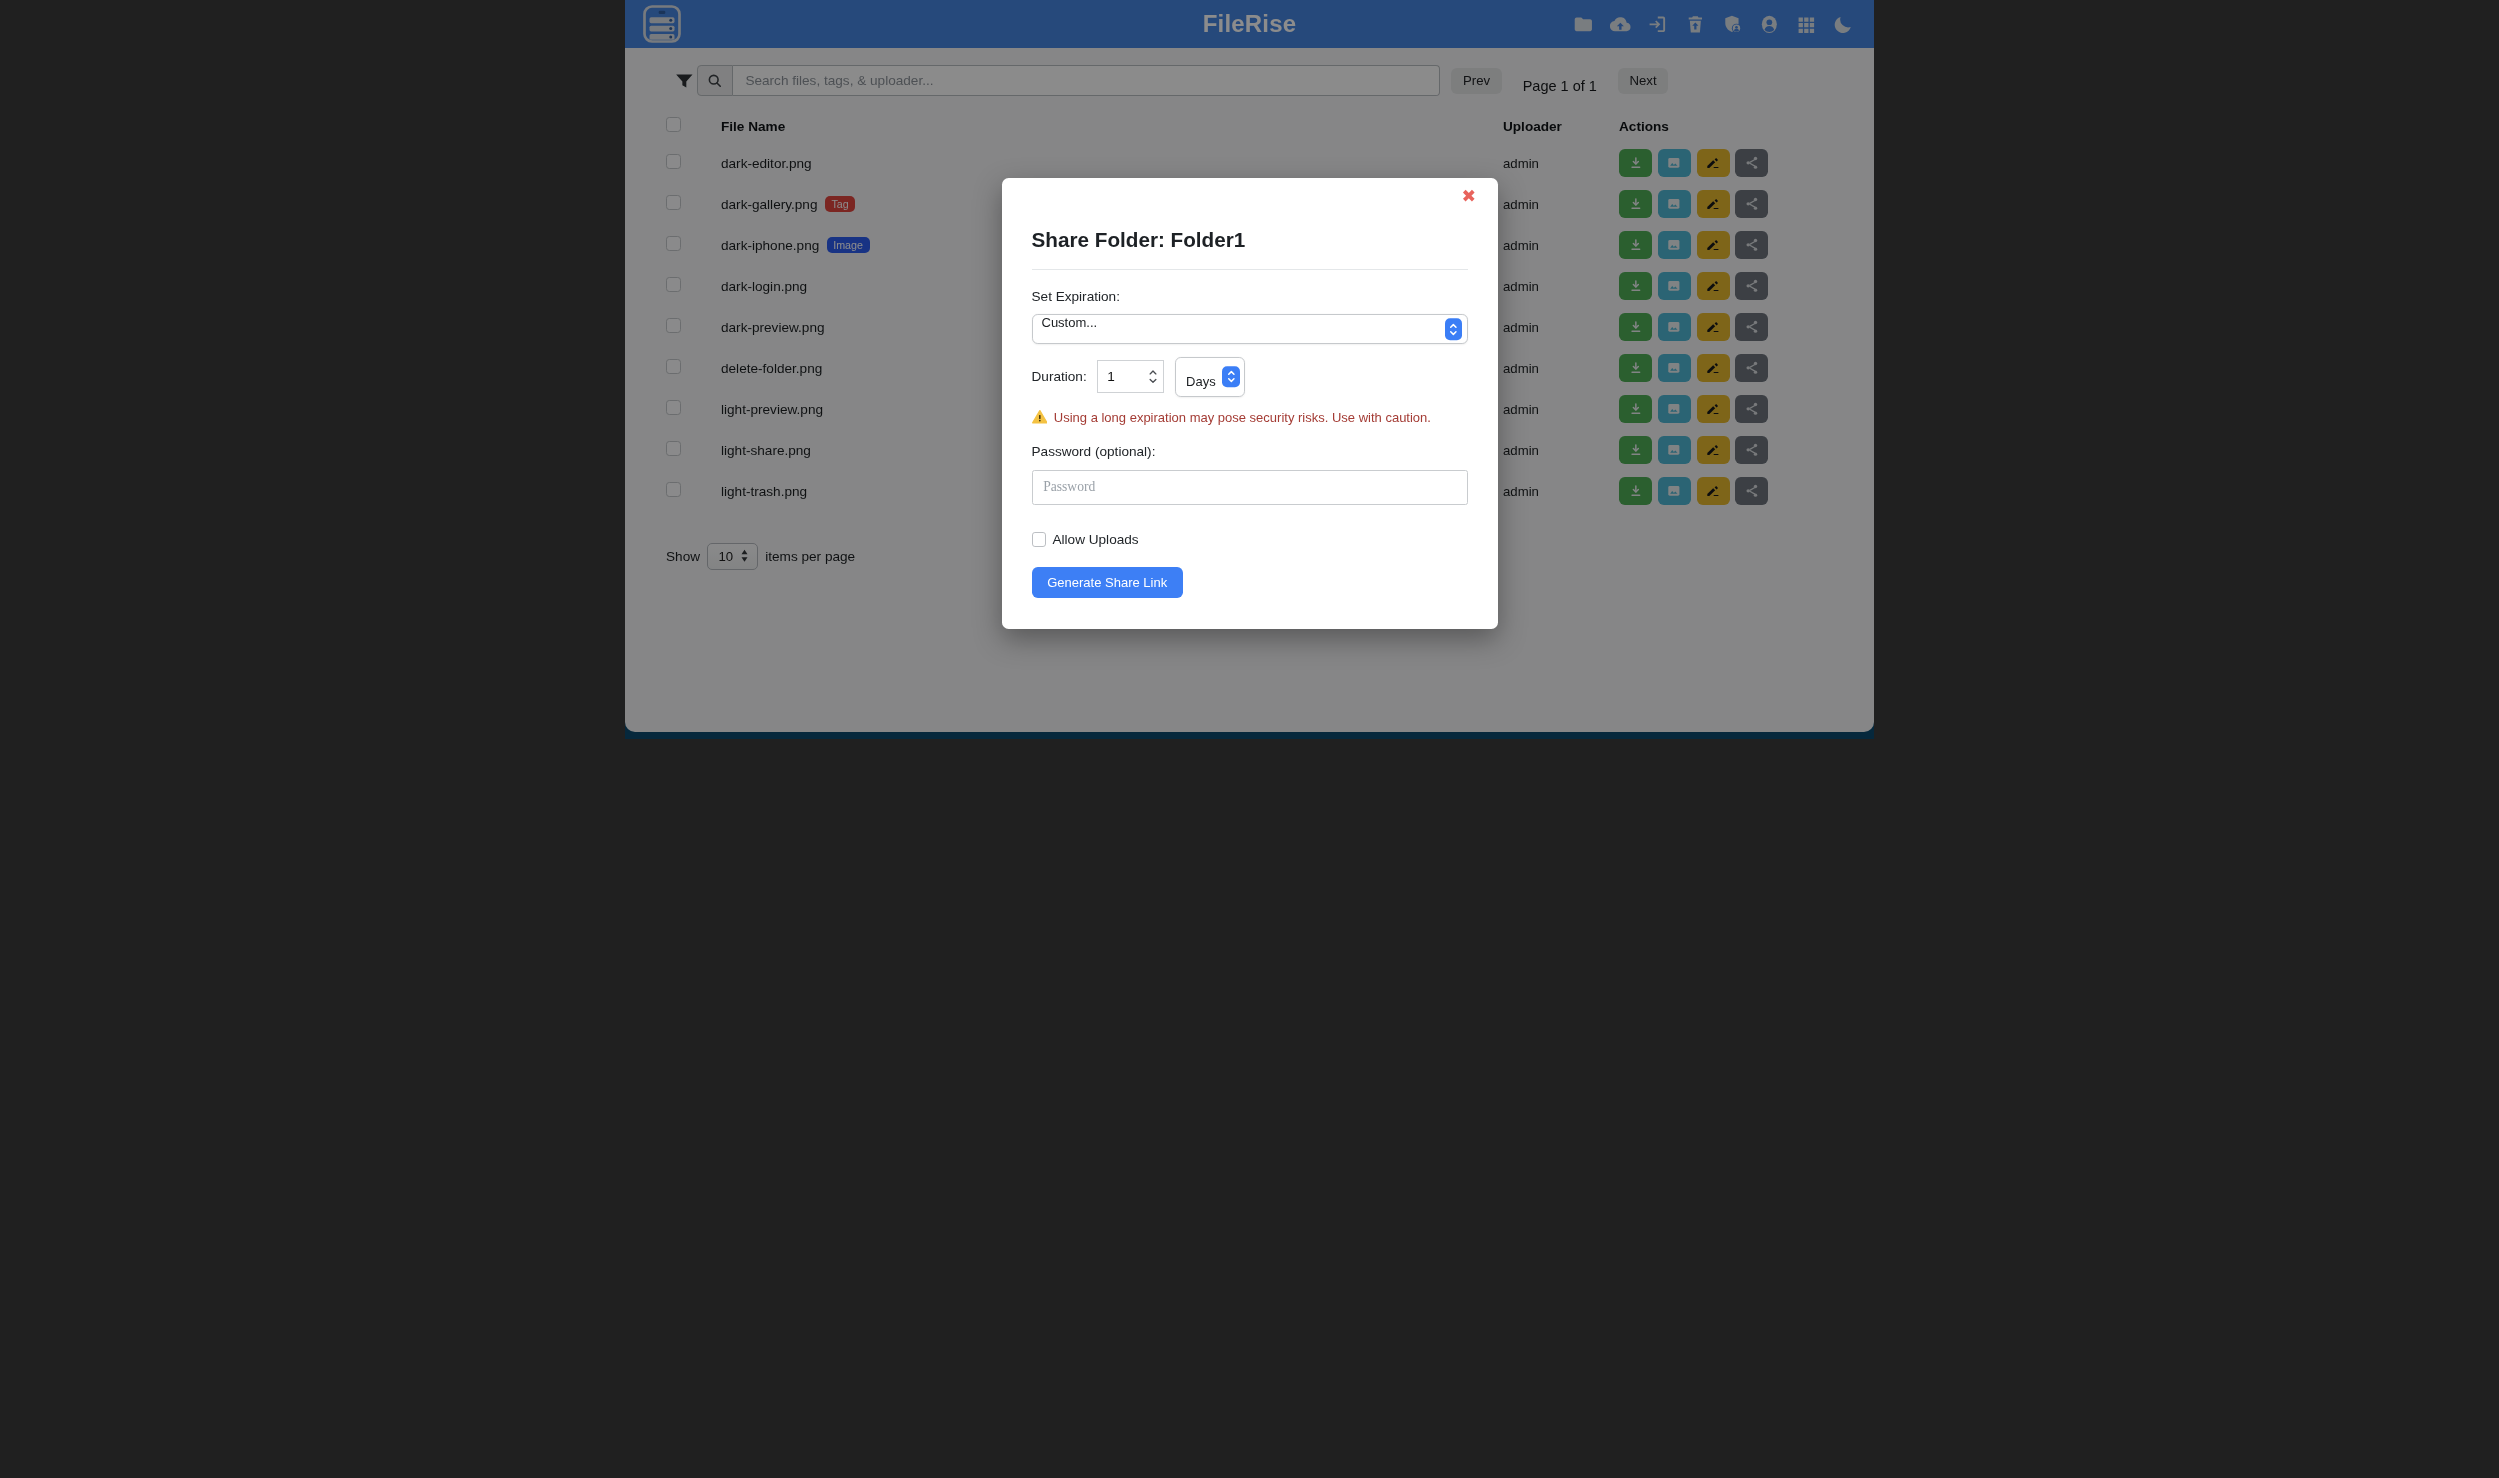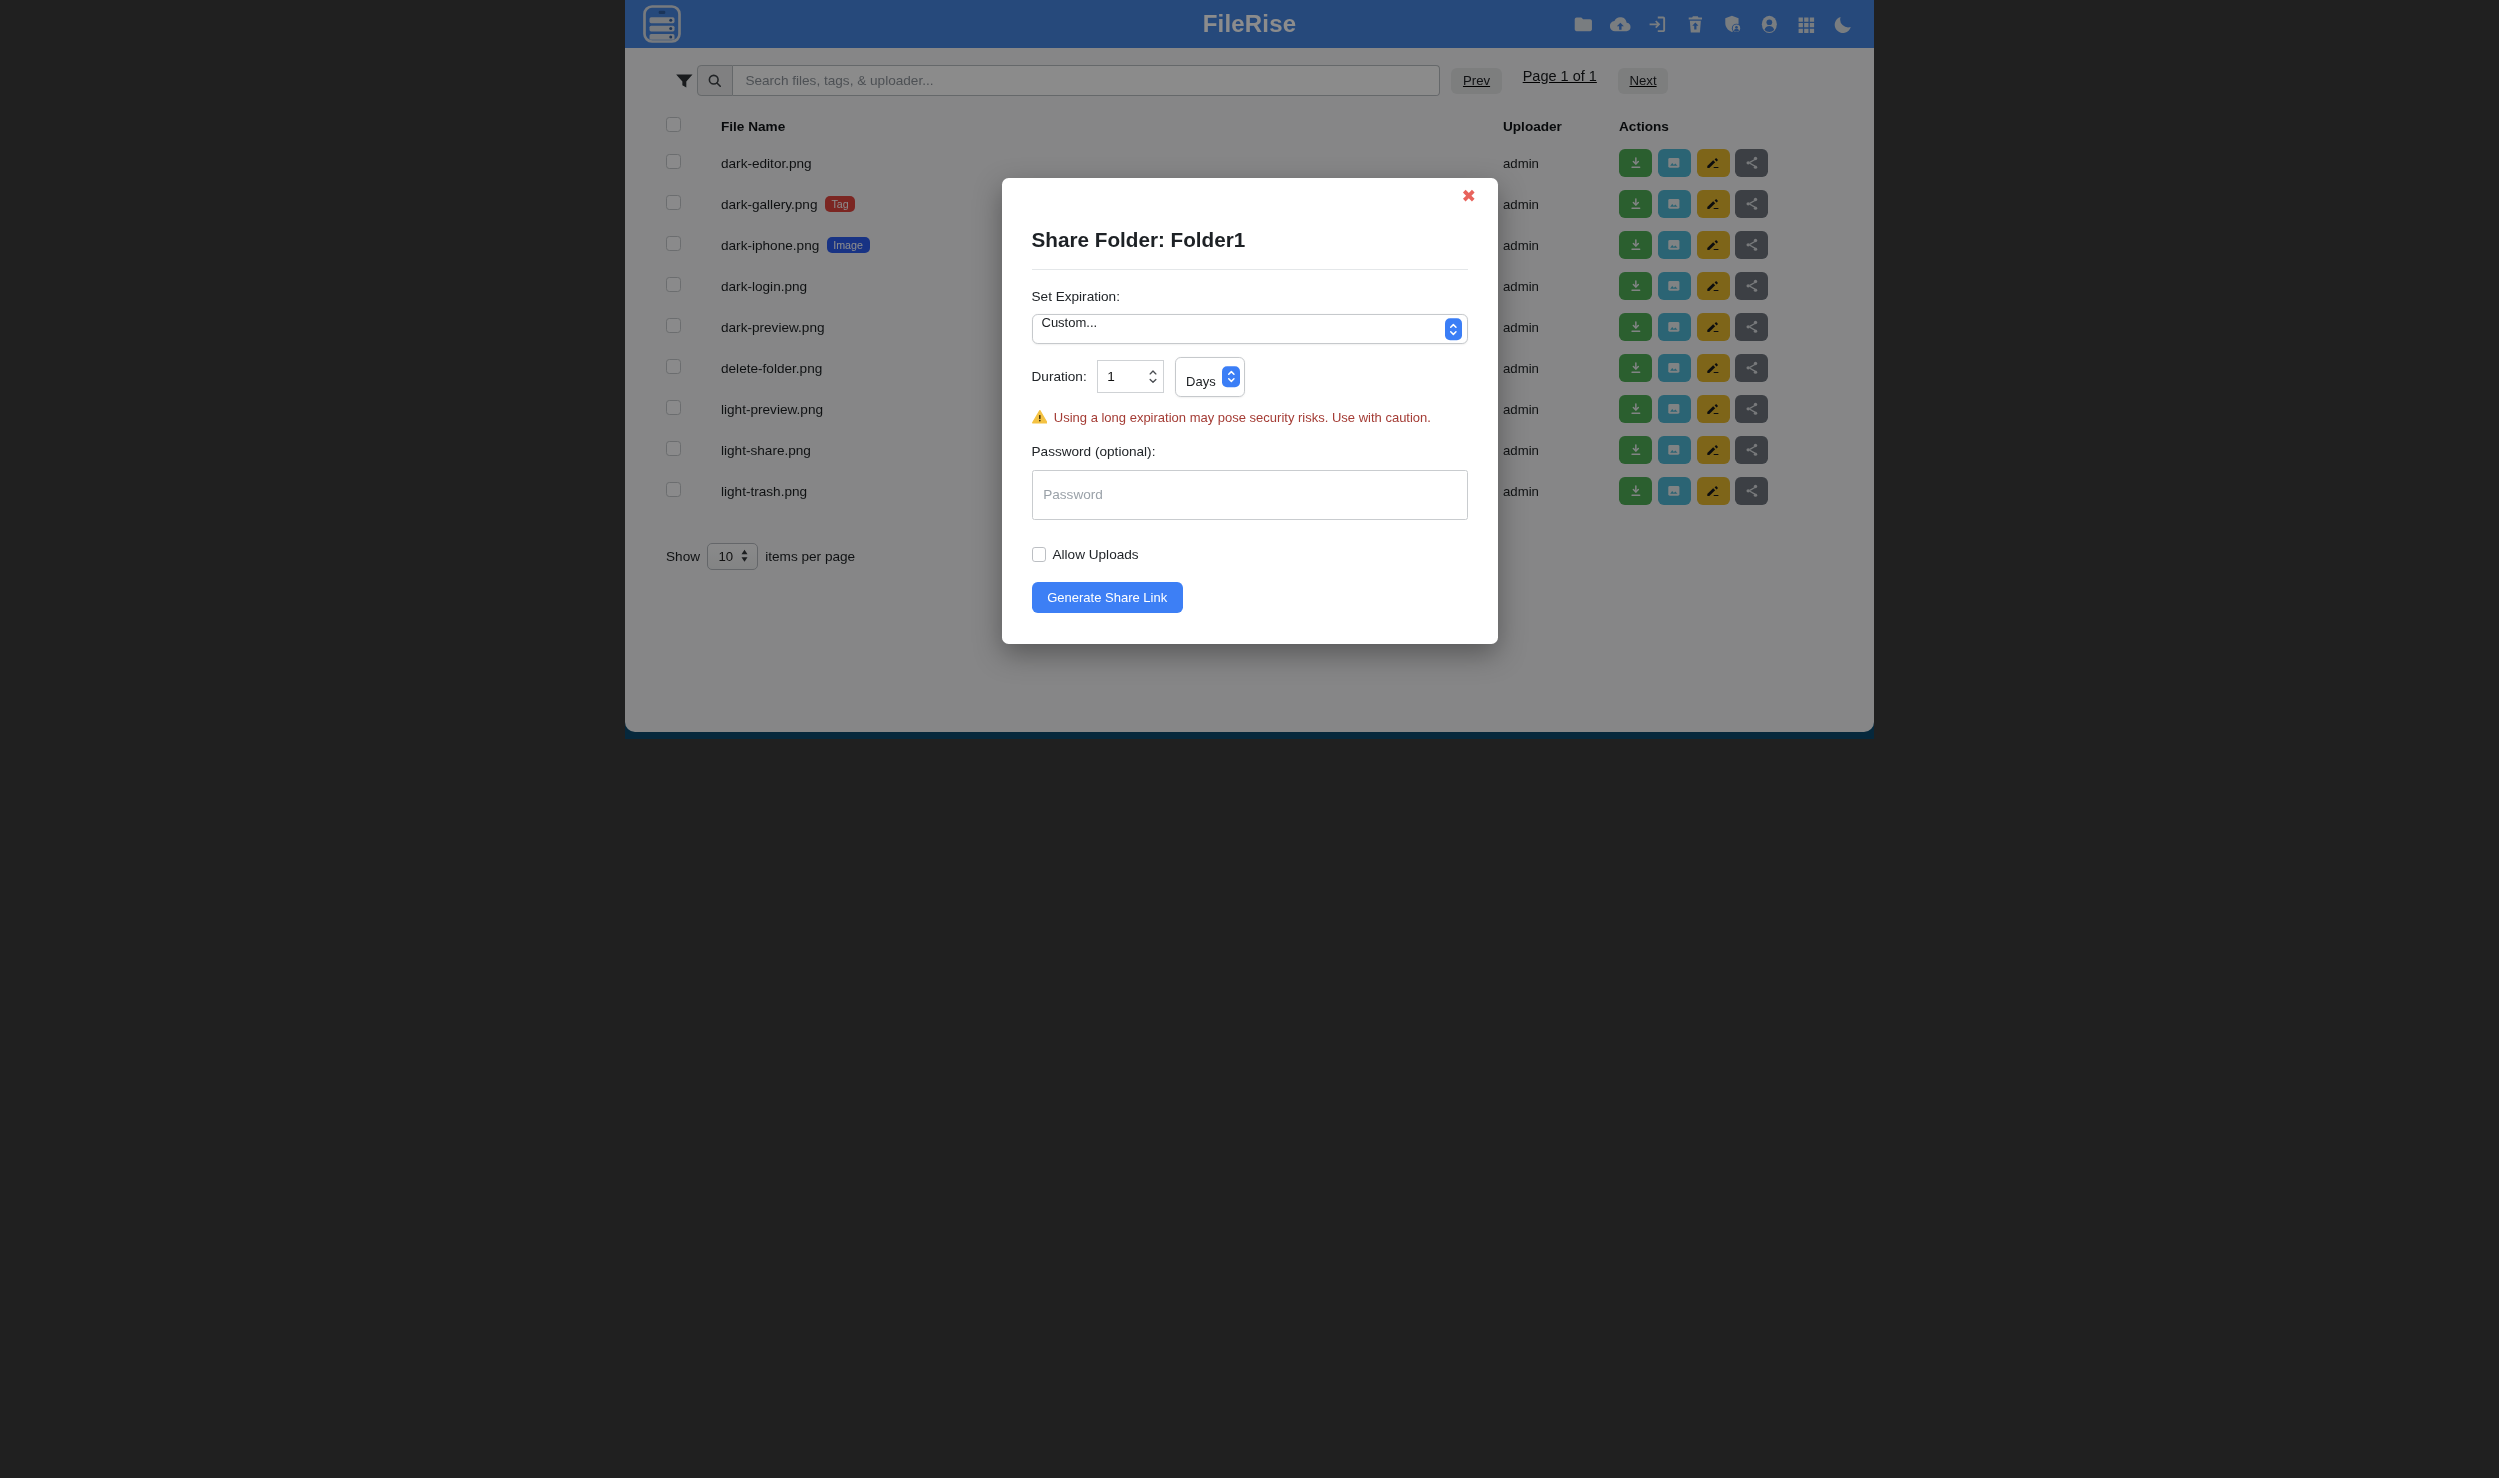--- a/index.html
+++ b/index.html
@@ -26,21 +26,21 @@
   .totals{margin-left:auto;margin-right:36px;font-size:13px;color:#17191c;}
   .totals b{font-weight:700;} .totals .sep{margin:0 5.8px;color:#333;}
 
   .searchrow{display:flex;align-items:center;margin-top:17.4px;height:31px;}
   .funnel{width:20.7px;height:20.7px;margin-left:8.3px;cursor:pointer;flex:0 0 auto;}
   .sgroup{display:flex;margin-left:2px;height:31px;flex:0 0 auto;}
   .sbtn{width:34px;border:0.8px solid #b9bdc1;background:#e9eaeb;border-radius:4.1px 0 0 4.1px;display:flex;align-items:center;justify-content:center;cursor:pointer;}
   .sinput{width:681px;border:0.8px solid #b9bdc1;border-left:none;border-radius:0 4.1px 4.1px 0;background:#fdfdfd;
           font-size:13.6px;padding:0 12.4px;color:#222;font-family:inherit;outline:none;}
   .sinput::placeholder{color:#8d939a;}
-  .pager{display:flex;align-items:flex-start;margin-left:11.6px;text-decoration:underline;}
+  .pager{display:flex;align-items:flex-end;margin-left:11.6px;}
   .pbtn{height:26px;padding:0 11.6px;border:none;border-radius:5.8px;background:#e4e5e6;color:#212427;font-size:13.2px;font-family:inherit;cursor:pointer;}
   .pstatus{font-size:14.5px;color:#17191c;margin:0 11.6px;width:93px;text-align:center;}
 
   
   .tbl{margin-top:13.2px;}
   .trow{display:grid;grid-template-columns:55px 303px 202px 198px 79px 116px 1fr;align-items:center;height:41px;}
   .thead{height:33px;font-weight:700;color:#101316;font-size:13.6px;}
   .cb{width:13.2px;height:13.2px;border:1.2px solid #c3c6ca;border-radius:3.3px;background:#fcfcfd;display:inline-block;cursor:pointer;}
   .c-name{font-size:13.6px;color:#1c1f22;display:flex;align-items:center;gap:7.4px;}
   .c-date,.c-size,.c-upl{font-size:13.2px;color:#1c1f22;}
@@ -76,22 +76,22 @@
   .durrow{display:flex;align-items:center;margin-top:12.4px;gap:10.7px;}
   .numbox{display:flex;align-items:center;width:51px;height:31px;border:0.8px solid #cfd2d5;background:#fff;padding:0 5px 0 9px;}
   .numbox .v{font-size:13.6px;color:#111;flex:1;}
   .spin{display:flex;flex-direction:column;gap:0.8px;}
   .spin svg{width:10px;height:7.4px;display:block;}
   .unitsel{position:relative;height:28px;border:0.8px solid #c6c9cc;border-radius:5.8px;display:flex;align-items:center;
            padding:10px 28px 0 10px;font-size:13px;color:#1b1e21;cursor:pointer;box-shadow:0 0.8px 1.7px rgba(0,0,0,.06);}
   .warnrow{display:flex;align-items:center;gap:6.6px;margin-top:12.4px;}
   .warnrow svg{width:15.7px;height:15.7px;flex:0 0 auto;}
   .warntext{font-size:13px;color:#a43c35;}
-  .pwinput{box-sizing:border-box;width:100%;margin-top:10.7px;height:50px;border:0.8px solid #c9cccf;border-radius:2.5px;
-           padding:0 10.7px;font-size:13.6px;font-family:Liberation Sans, sans-serif;color:#222;outline:none;}
+  .pwinput{box-sizing:border-box;width:100%;margin-top:10.7px;height:35px;border:0.8px solid #c9cccf;border-radius:2.5px;
+           padding:0 10.7px;font-size:13.6px;font-family:Liberation Serif, serif;color:#222;outline:none;}
   .pwinput::placeholder{color:#9aa1a8;}
   .chkrow{display:flex;align-items:flex-end;gap:6.6px;margin-top:27px;}
   .mcb{width:12.4px;height:12.4px;border:1.2px solid #bcbfc3;border-radius:2.9px;background:#fff;cursor:pointer;}
   .chklabel{font-size:13.6px;color:#212529;}
   .genbtn{margin-top:20.7px;height:31px;padding:0 15.7px;border:none;border-radius:5.8px;background:#3d7ff5;color:#fff;
           font-size:13px;font-weight:500;font-family:inherit;cursor:pointer;}
 </style>
 </head>
 <body>
 

